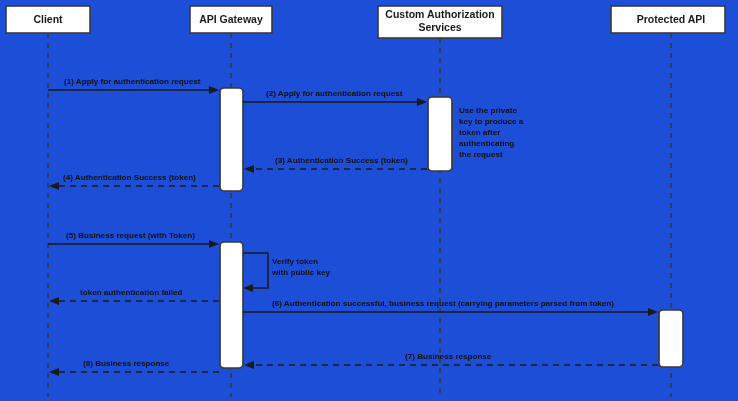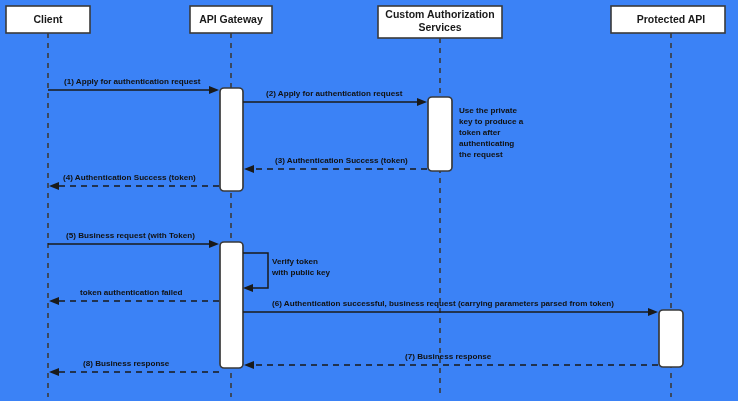--- a/index.html
+++ b/index.html
@@ -4,21 +4,21 @@
 <style>
   html, body {
     margin: 0;
     padding: 0;
     background: #ffffff;
   }
   #diagram-root {
     position: relative;
     width: 738px;
     height: 401px;
-    background: #3b82f6;
+    background: #1d4ed8;
     font-family: "Liberation Sans", sans-serif;
     overflow: hidden;
   }
   svg.seq {
     display: block;
     width: 738px;
     height: 401px;
   }
   .lifeline-box-rect {
     fill: #ffffff;

